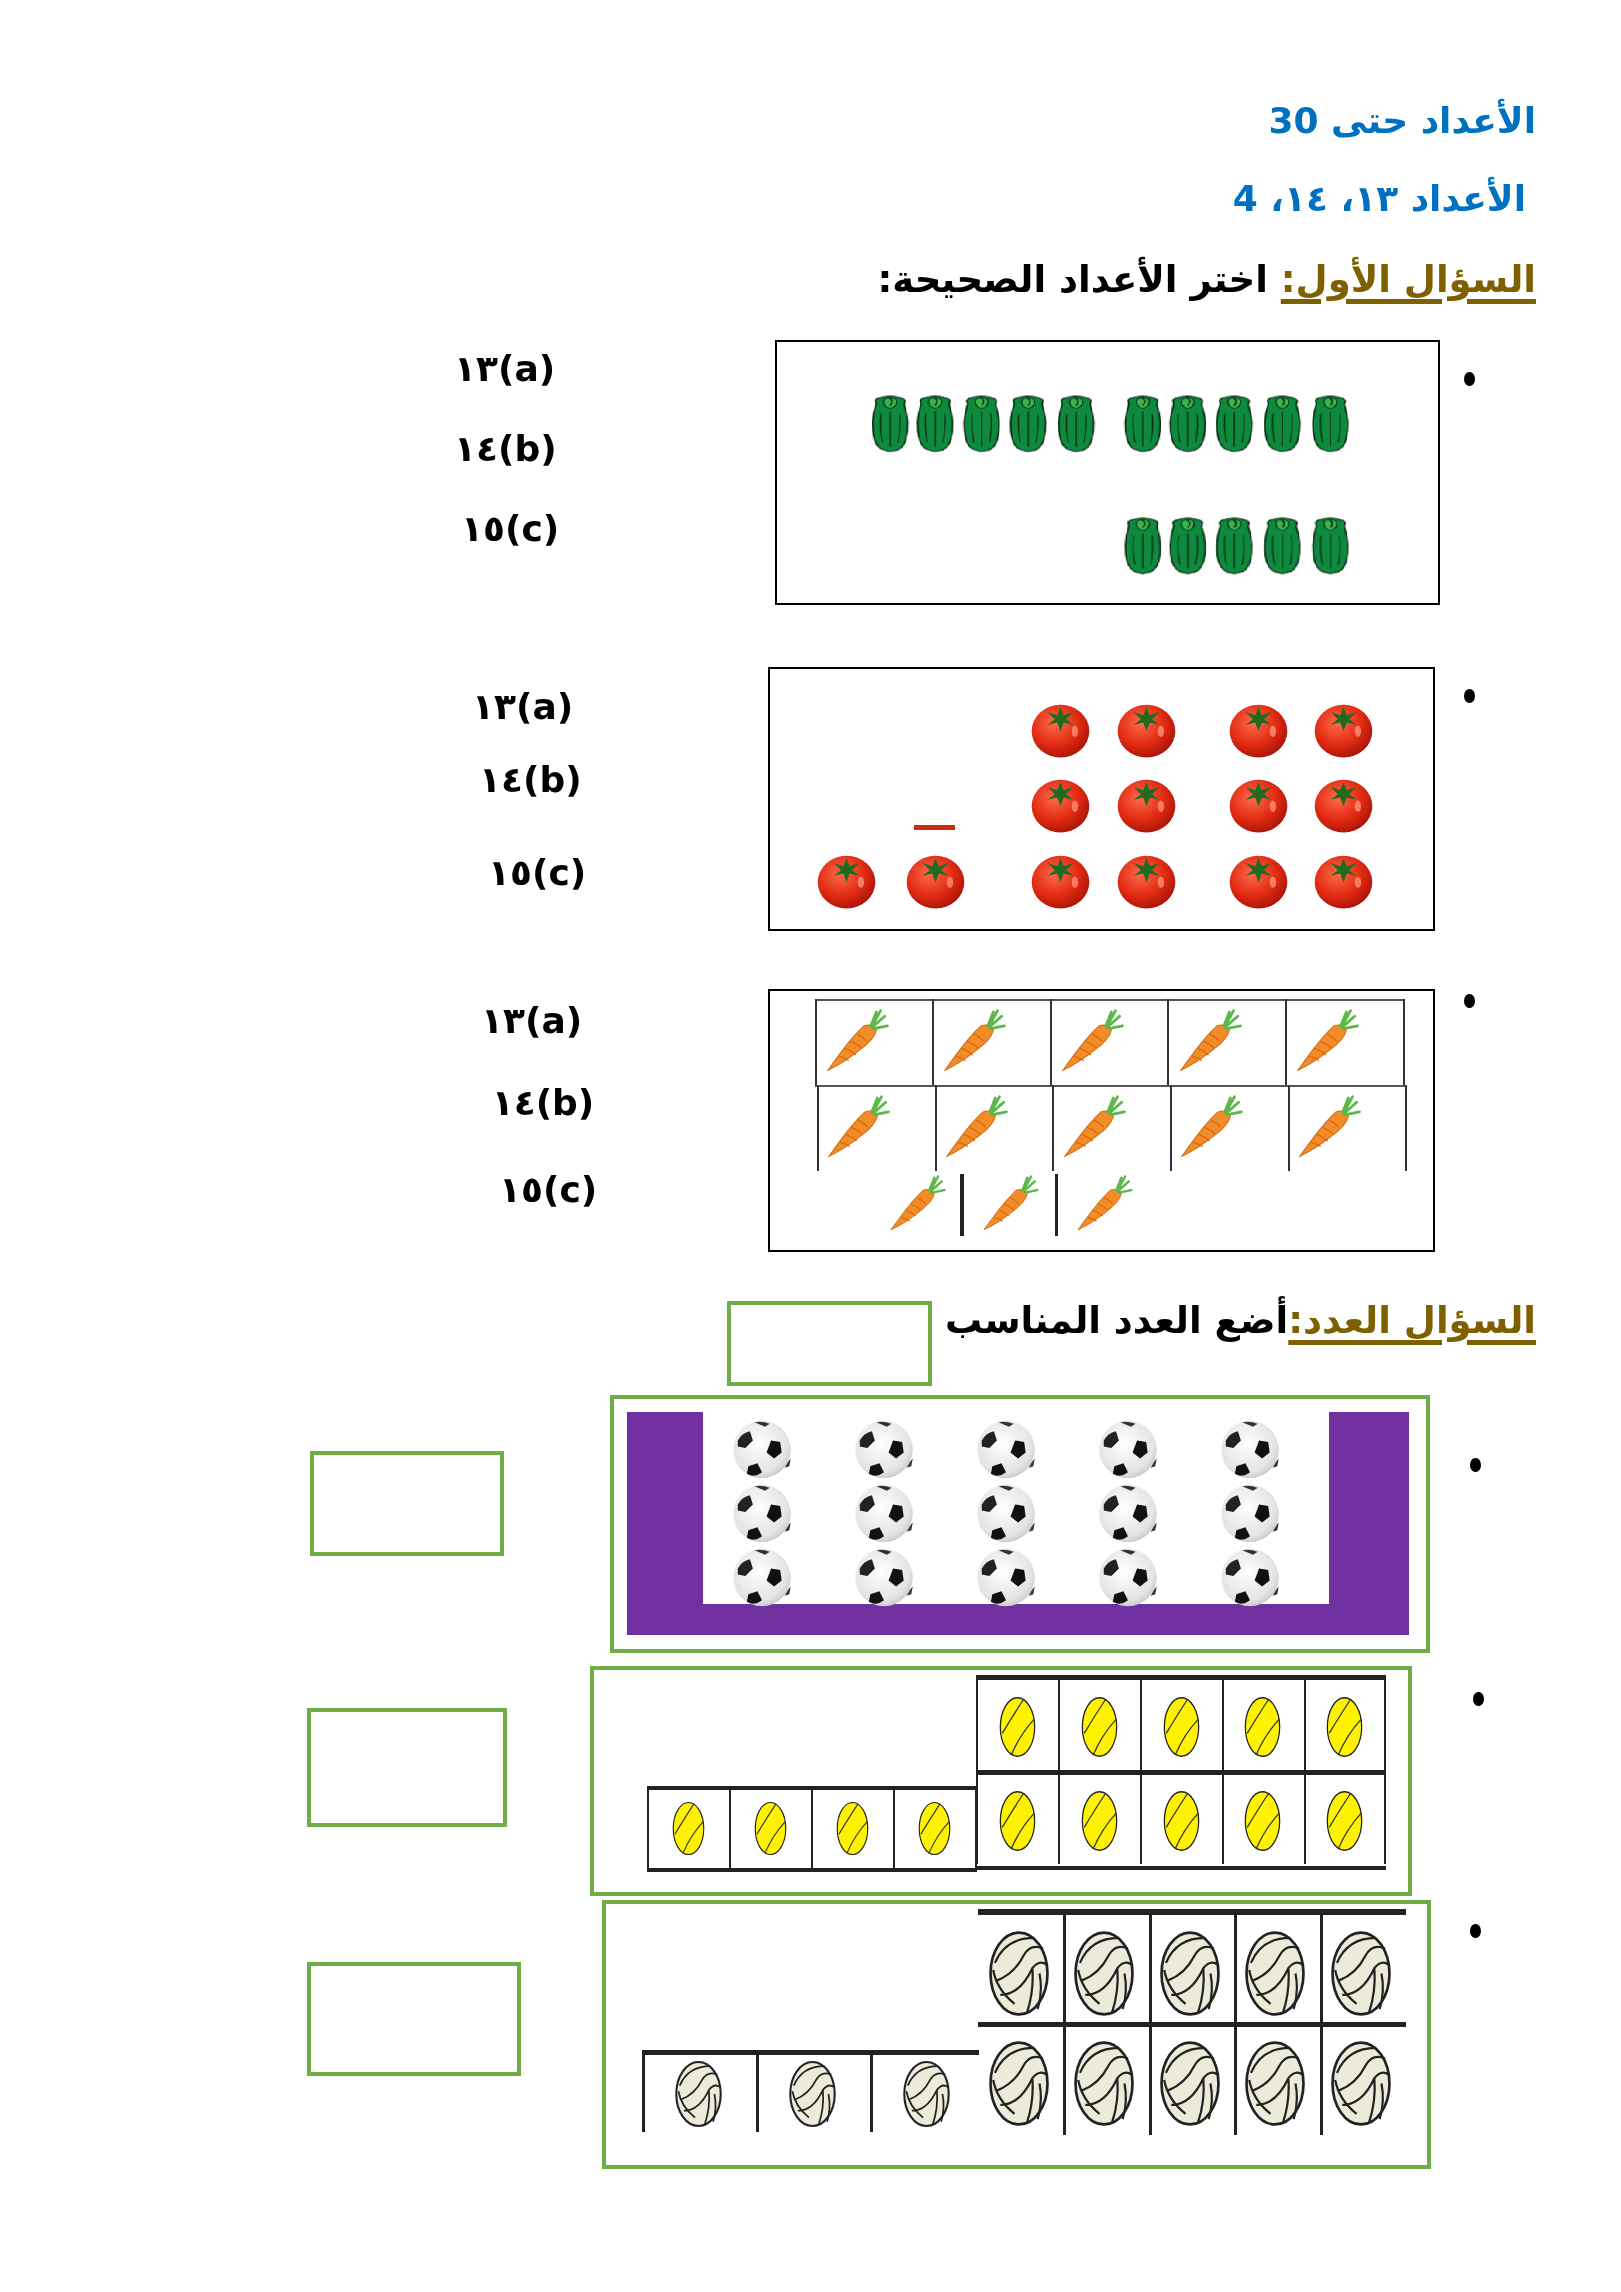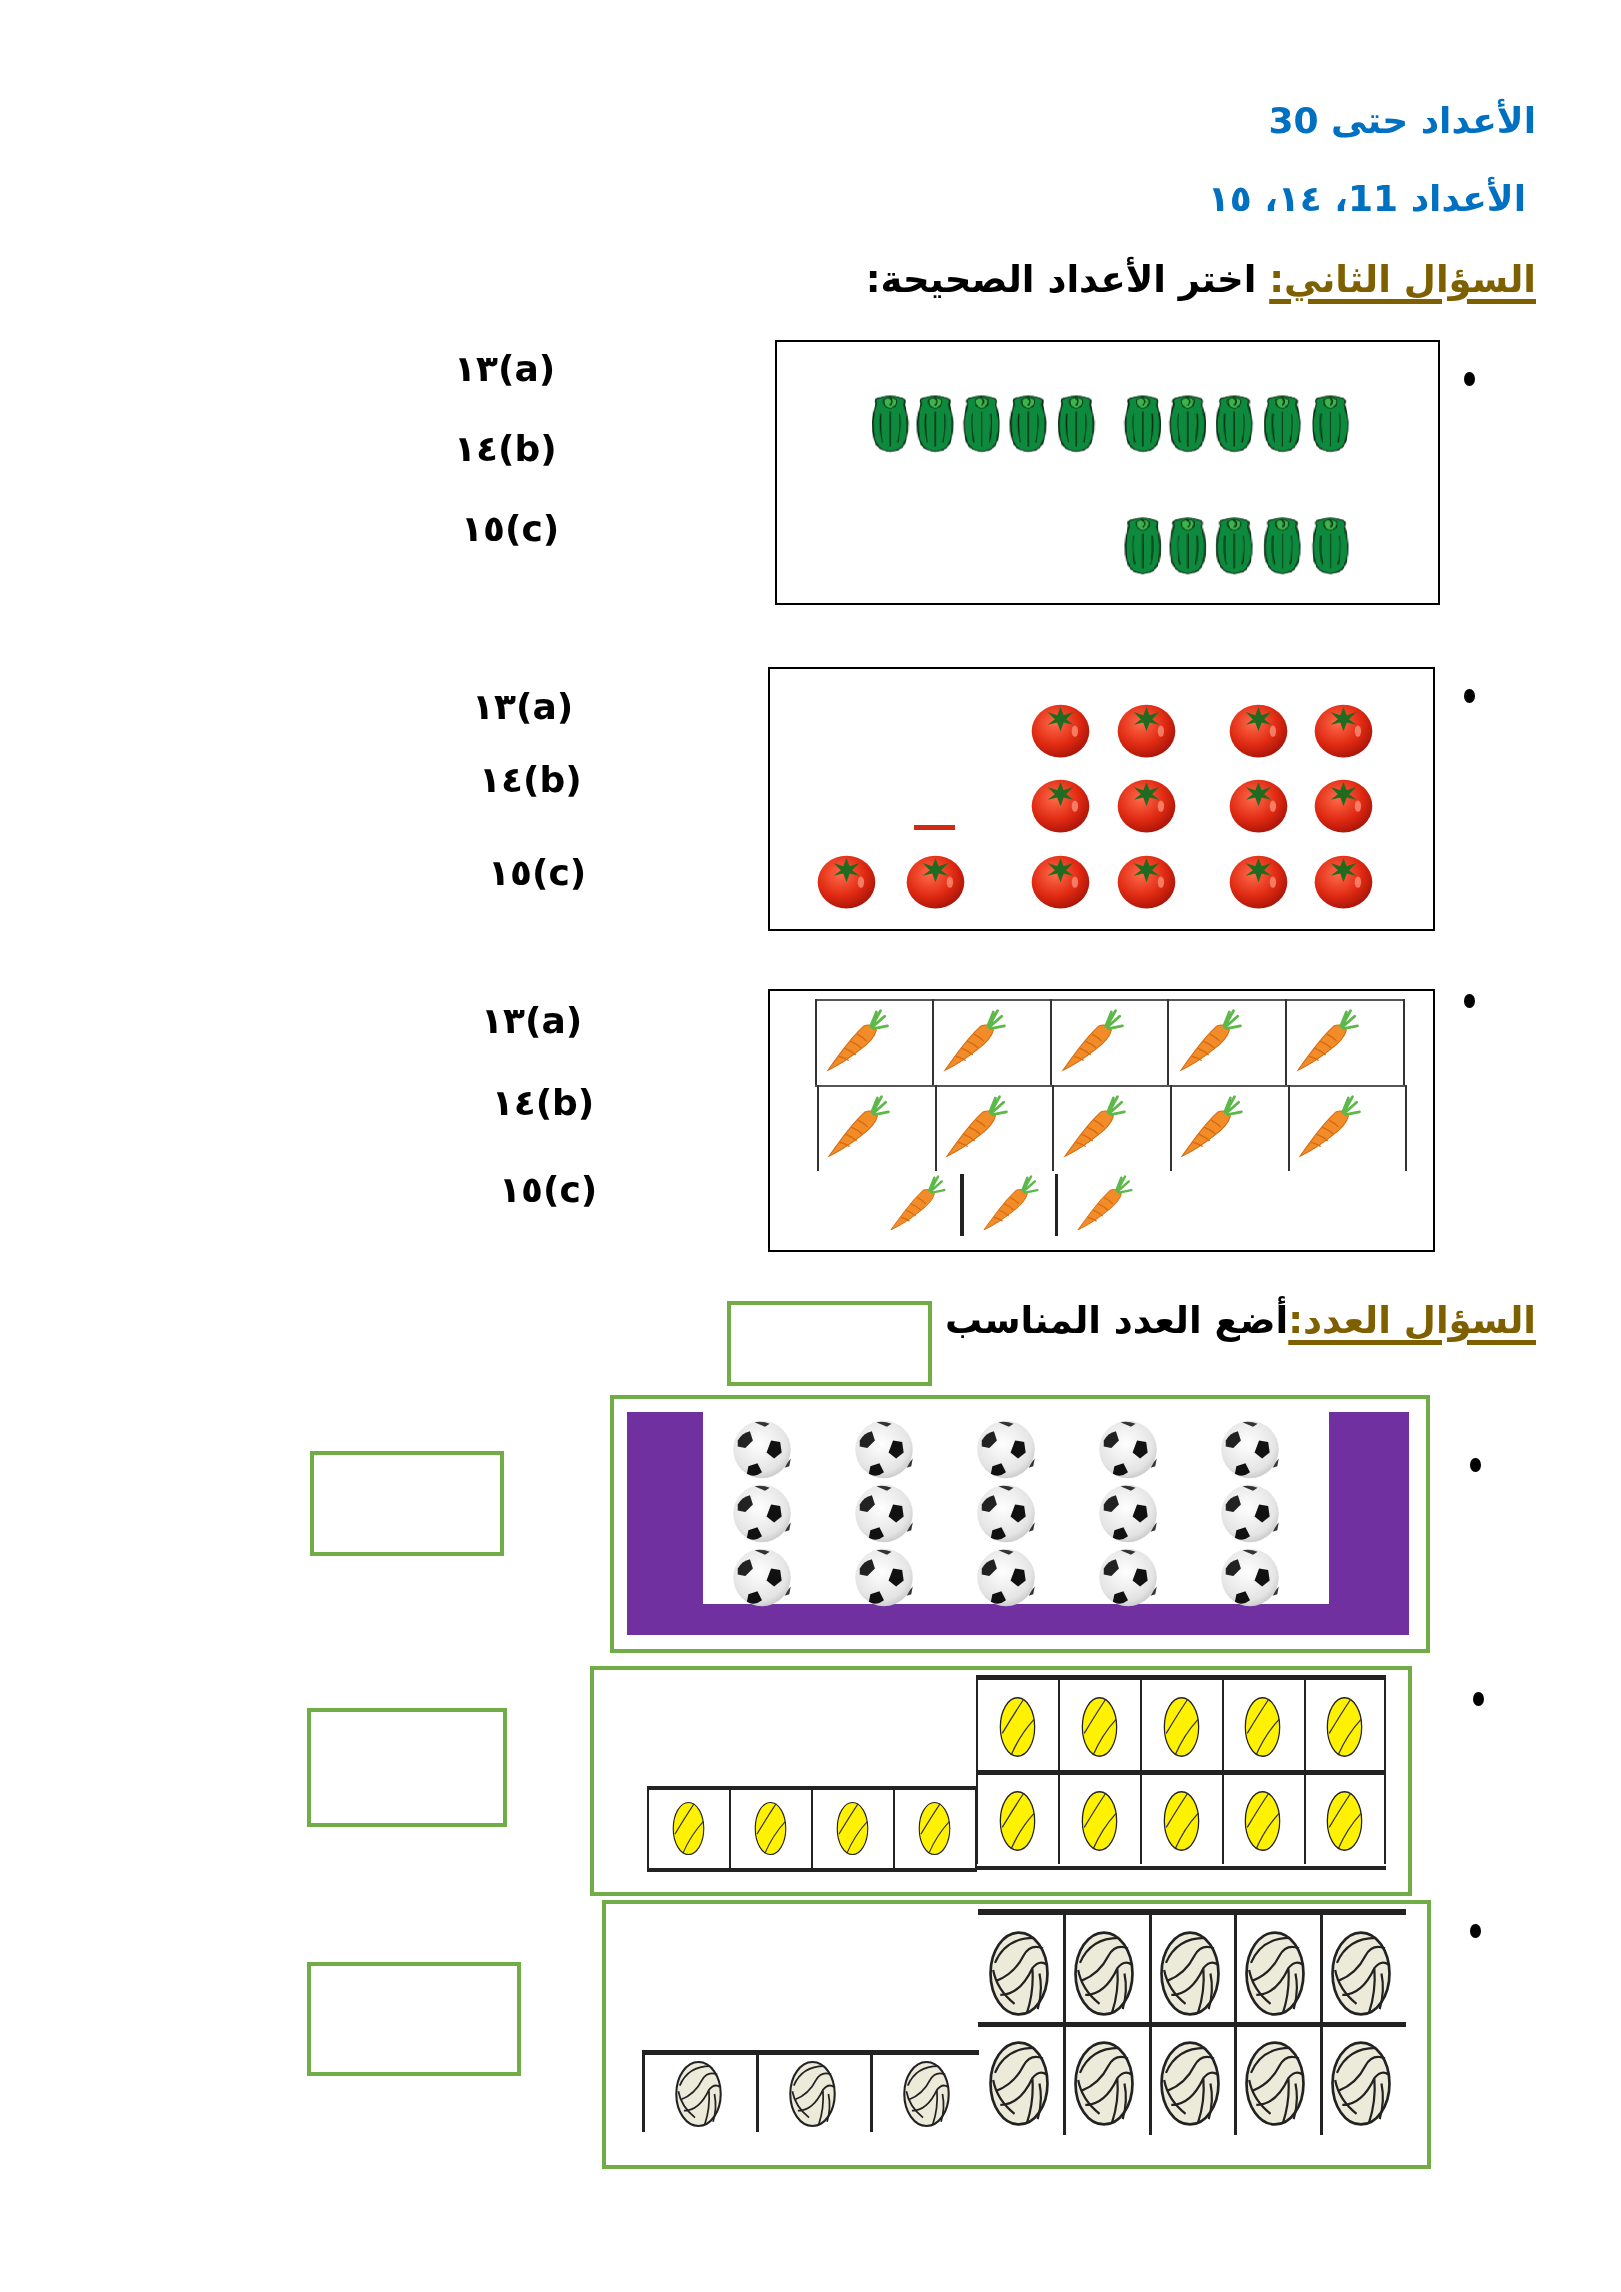--- a/index.html
+++ b/index.html
@@ -63,24 +63,24 @@
       <path d="M6 60 Q24 30 40 6 M20 94 Q34 62 56 38" fill="none" stroke="#333" stroke-width="2"></path>
     </symbol>
     <symbol id="volley" viewBox="0 0 70 100">
       <ellipse cx="35" cy="50" rx="32" ry="46" fill="#ECEAD9" stroke="#222" stroke-width="3"></ellipse>
       <path d="M8 38 Q20 10 52 10 M10 58 Q30 50 40 30 Q48 16 62 22 M14 74 Q36 74 50 44 Q58 34 66 40 M50 44 Q52 70 44 94 M58 50 Q62 70 56 90 M6 46 Q10 68 30 84" fill="none" stroke="#222" stroke-width="2.5"></path>
     </symbol>
   </defs>
 </svg>
 
 <div class="abs title" style="right:86px; top:100px;">الأعداد حتى 30</div>
-<div class="abs title" style="right:96px; top:178px;">الأعداد 11، ١٤، ١٥</div>
+<div class="abs title" style="right:96px; top:178px;">الأعداد ١٣، ١٤، 4</div>
 
 <div class="abs qhead" style="right:86px; top:258px;">
-  <span class="qlabel">السؤال الثاني:</span><span> اختر الأعداد الصحيحة:</span>
+  <span class="qlabel">السؤال الأول:</span><span> اختر الأعداد الصحيحة:</span>
 </div>
 
 <div class="abs bullet" style="left:1464px; top:372px;"></div>
 <div class="abs bframe" style="left:775px; top:340px; width:665px; height:265px;">
   <div id="pepper-grid" style="position: absolute; left: 0px; top: 0px; transform: scale(1.55, 0.98); transform-origin: 0px 0px;">
       <div class="abs" style="left: 58px; top: 30px; width: 30px; height: 105px;">
         <svg width="30" height="105" viewBox="0 0 34 118">
           <use href="#pepper"></use>
         </svg>
       </div>

